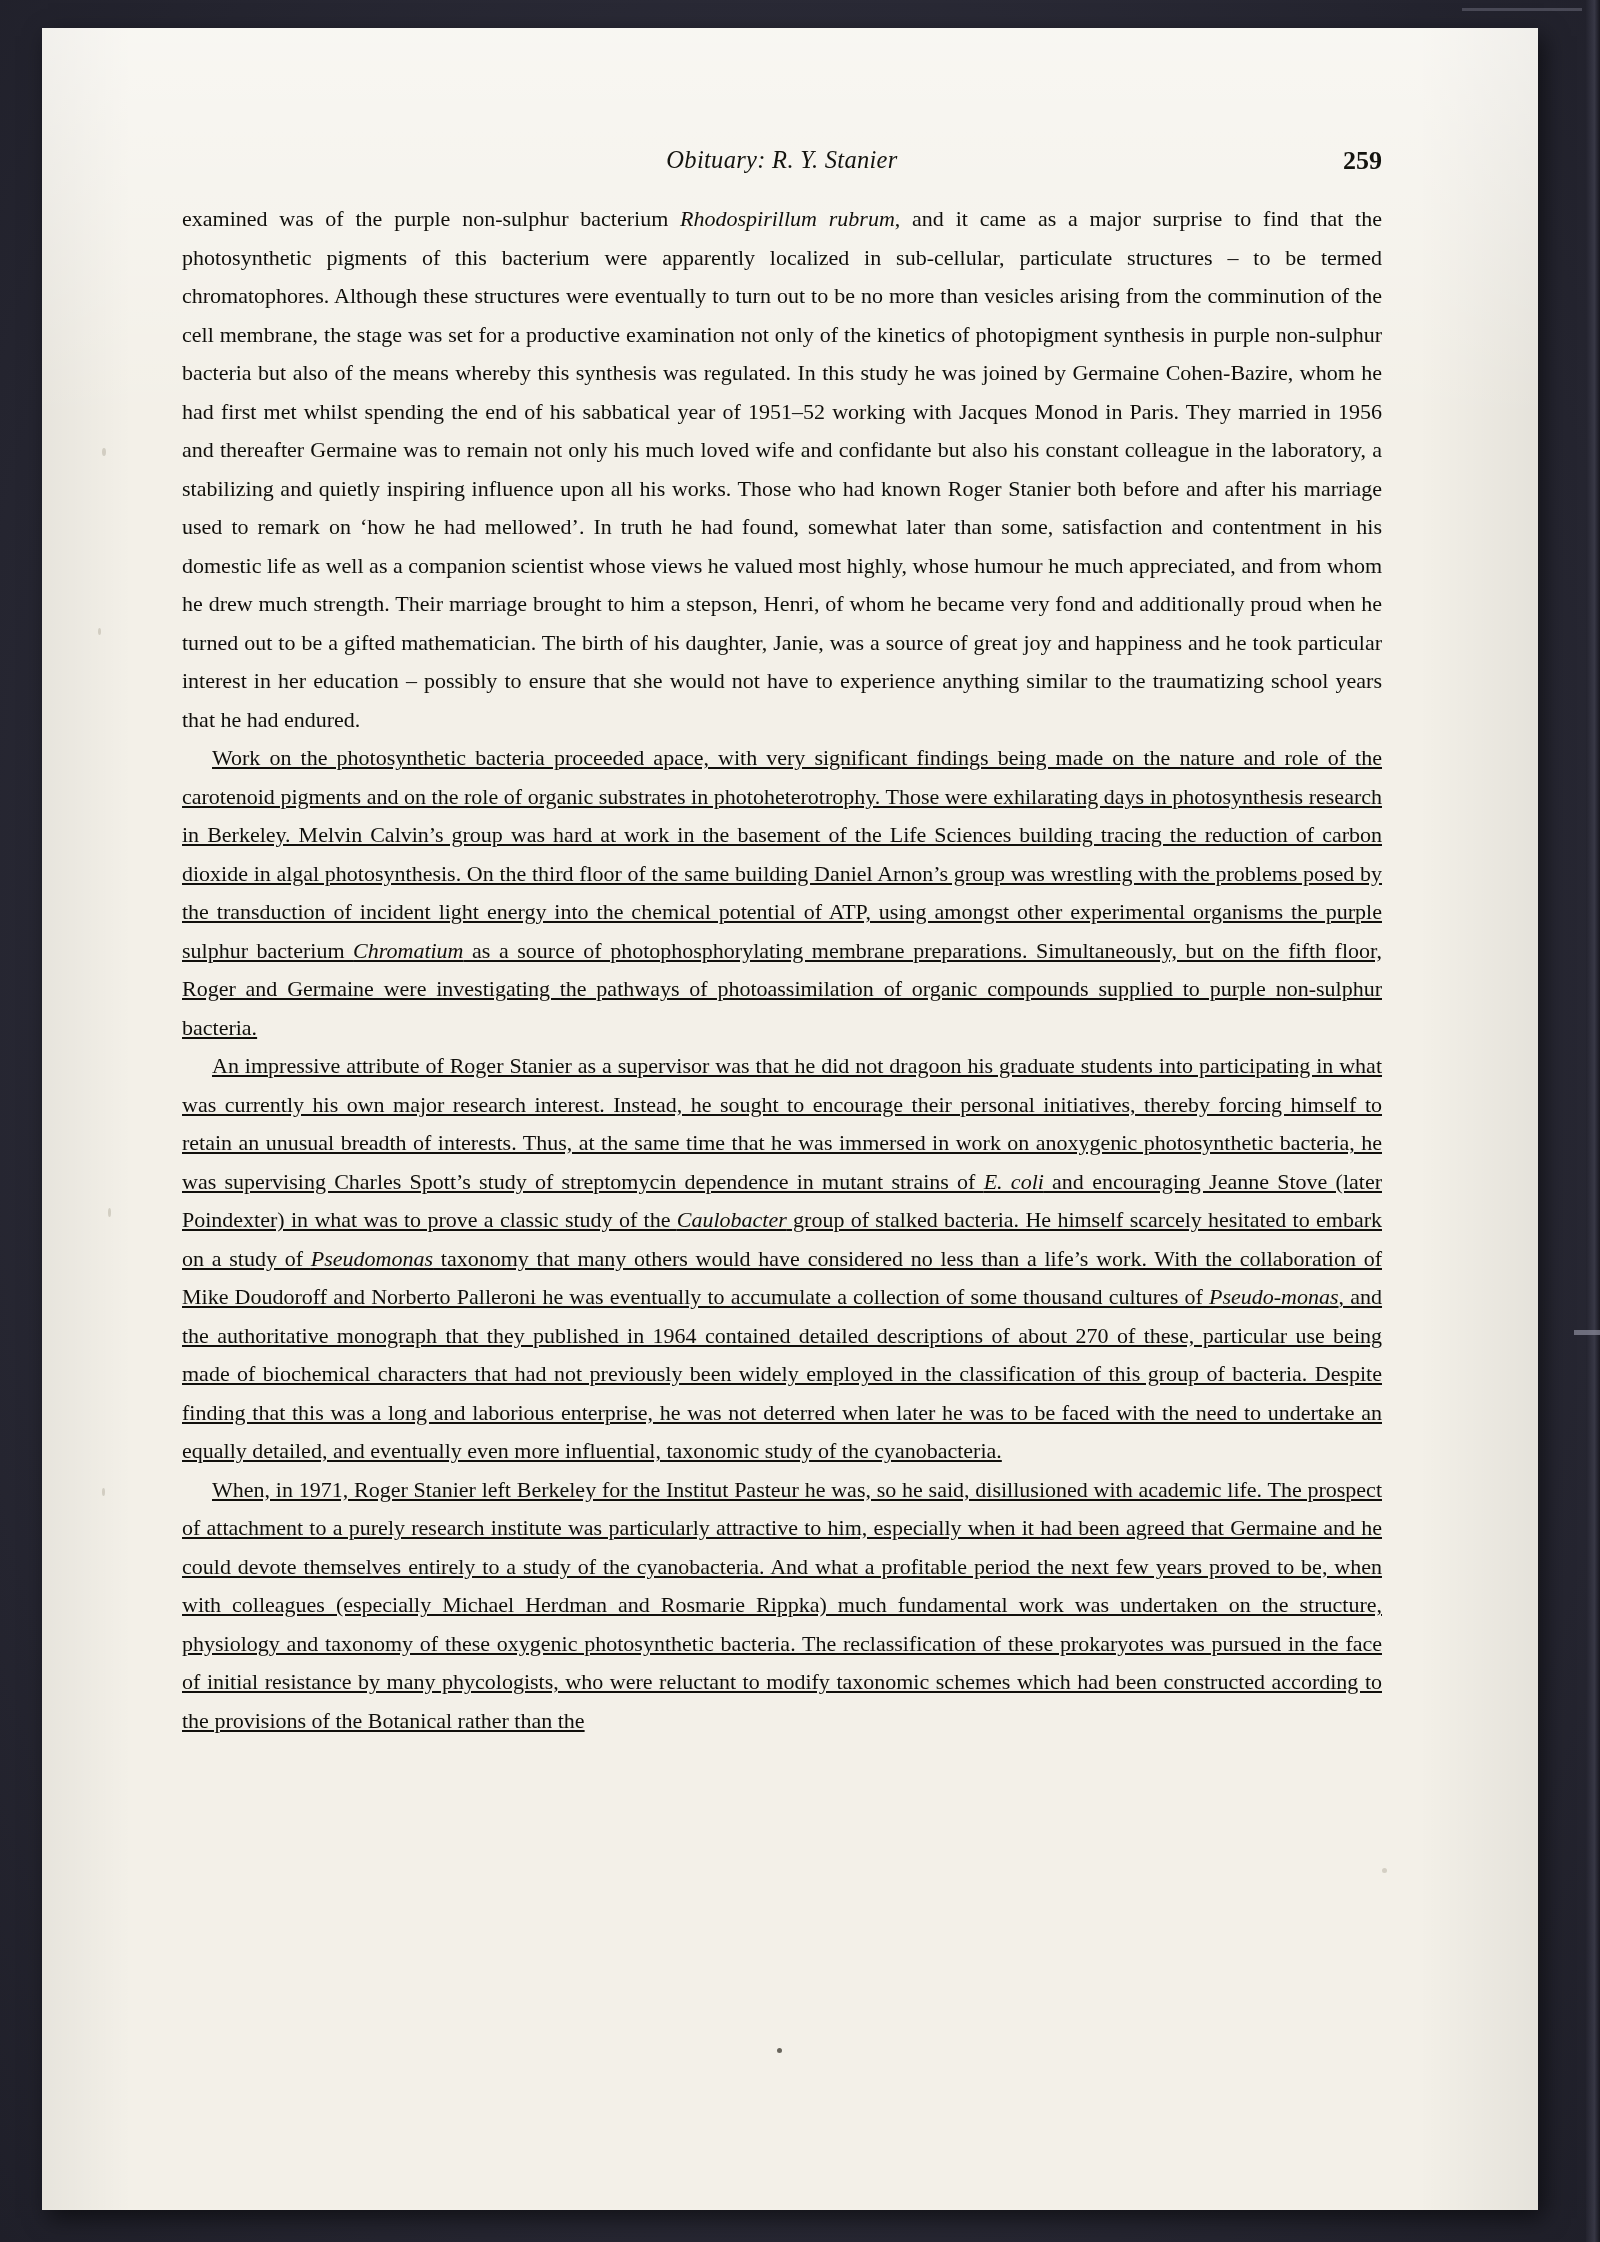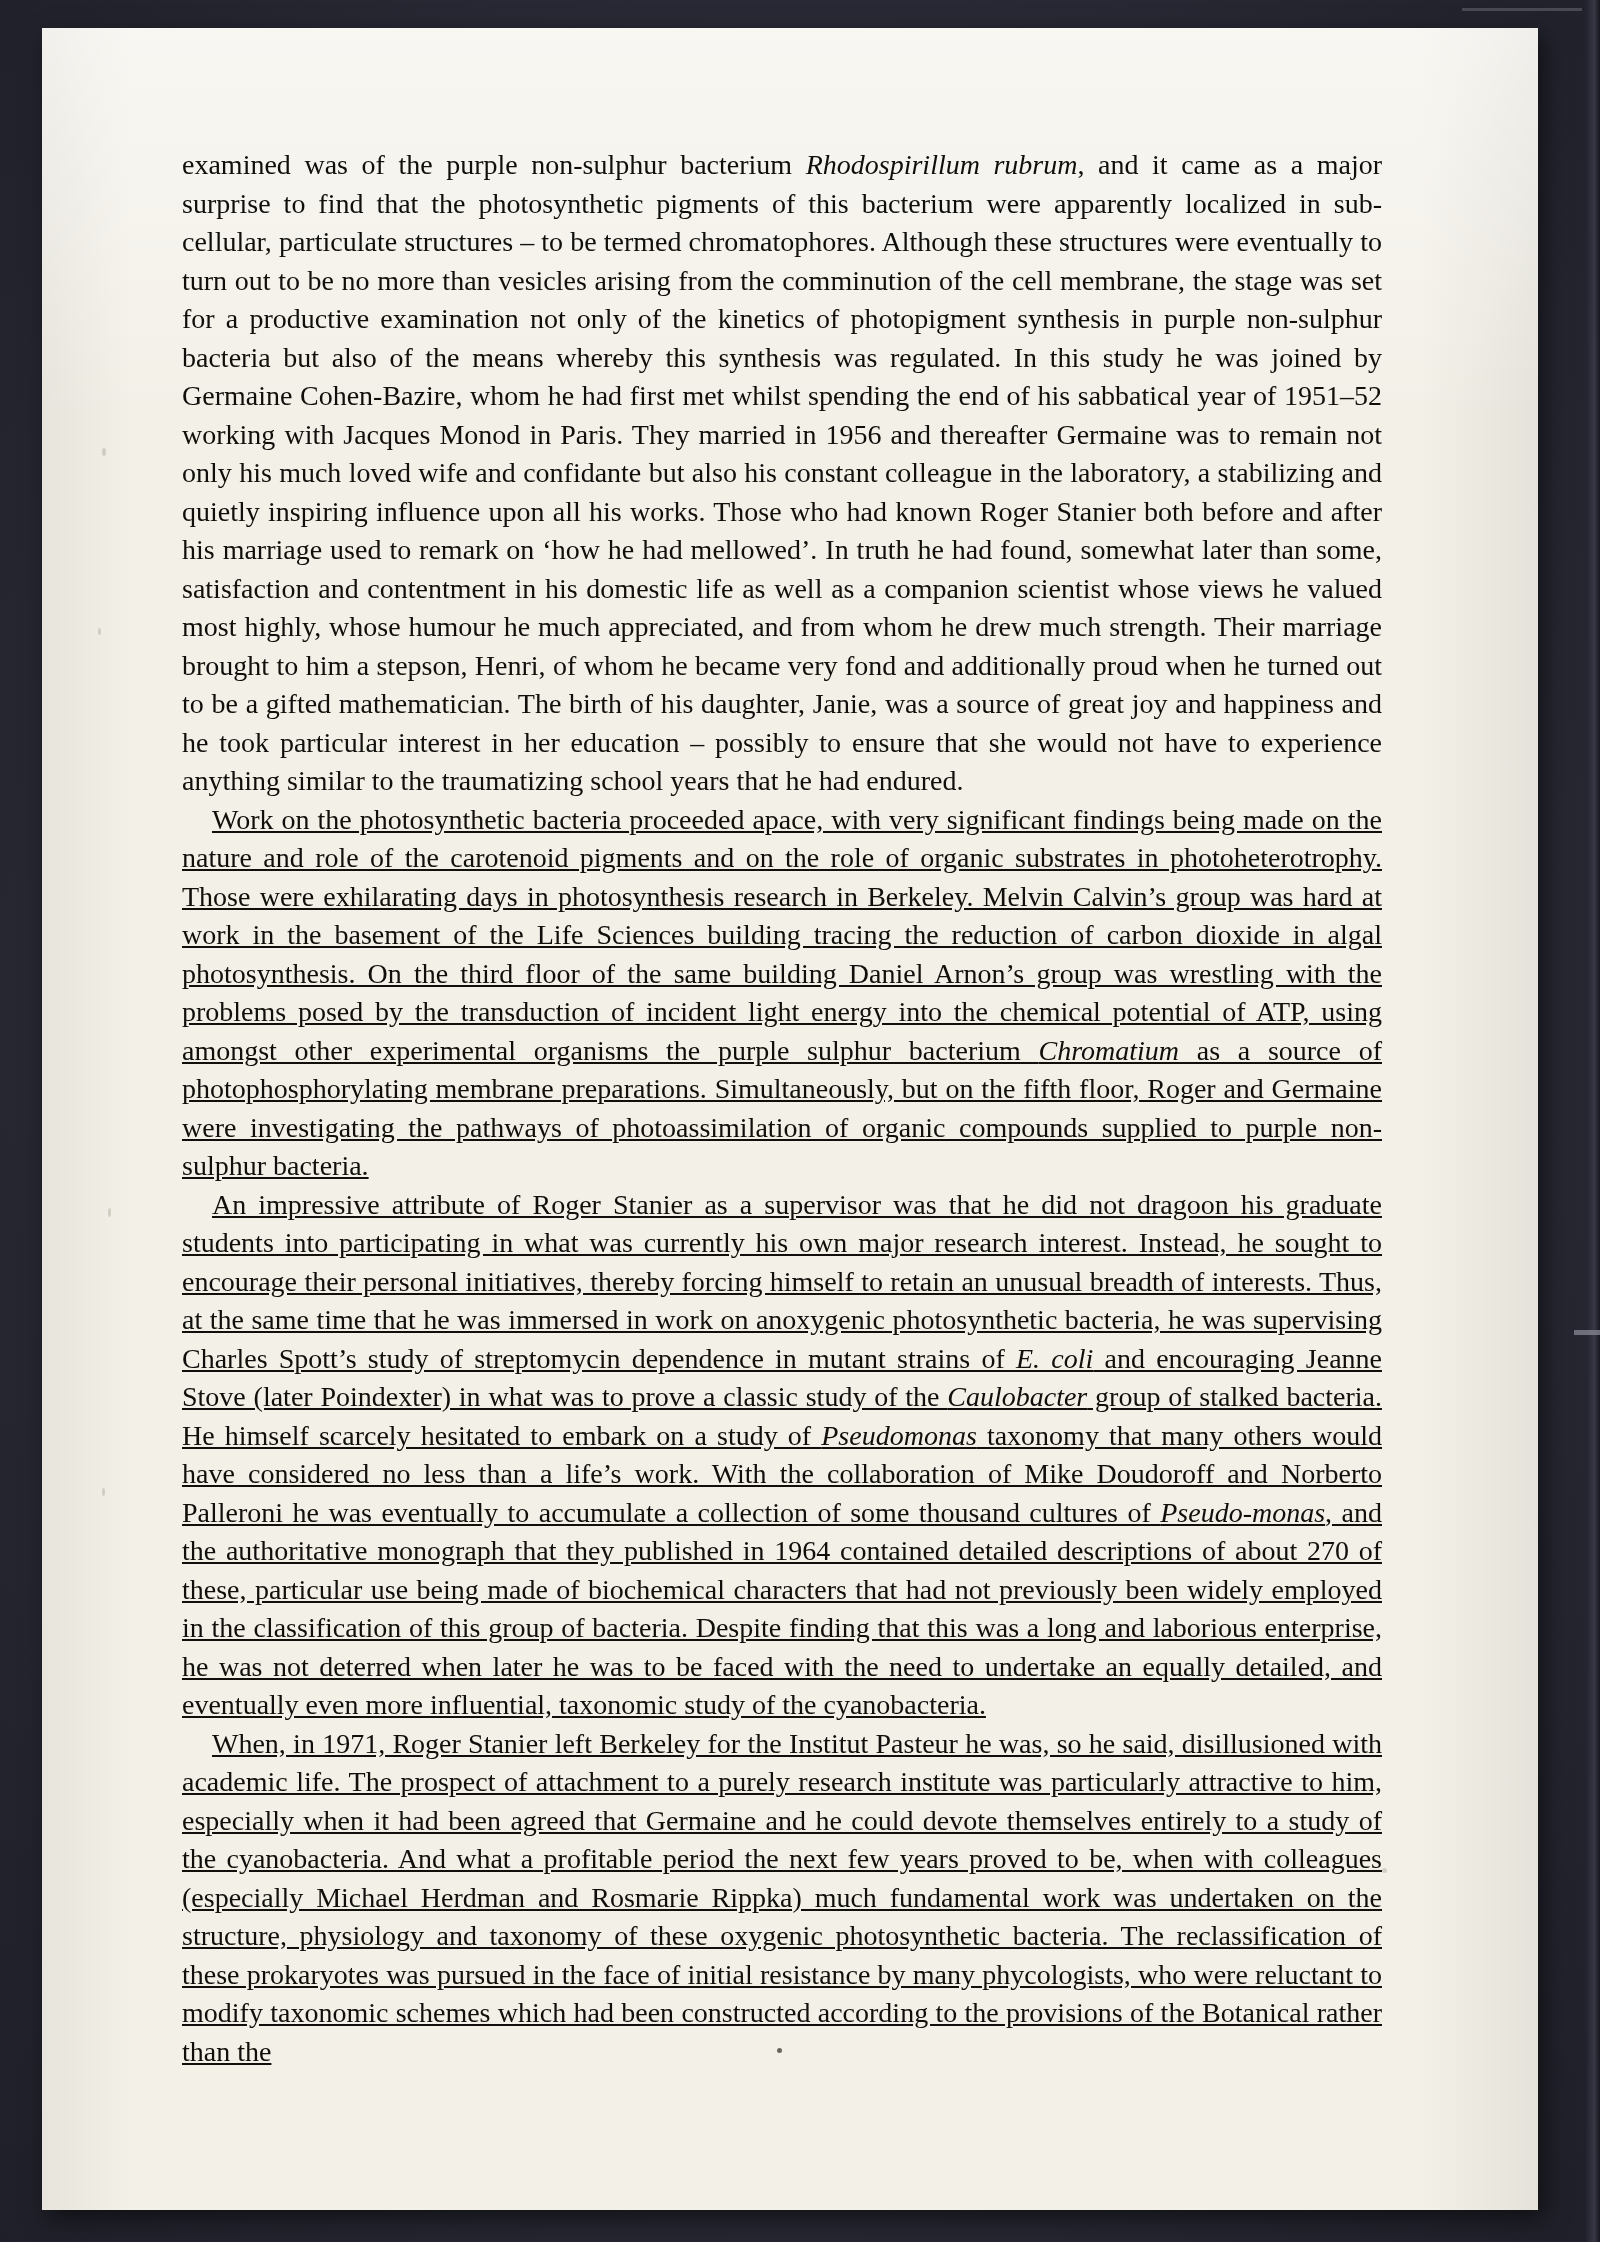--- a/index.html
+++ b/index.html
@@ -101,21 +101,21 @@
     position: absolute;
     right: 0;
     top: 0;
     font-size: 26px;
     font-weight: 700;
     color: #14140f;
   }
 
   p.para {
     margin: 0;
-    font-size: 28px;
+    font-size: 22px;
     line-height: 38.5px;
     text-align: justify;
     color: #100f0b;
     text-rendering: optimizeLegibility;
     hyphens: none;
   }
   p.para + p.para {
     text-indent: 30px;
     text-decoration: underline;
   }
@@ -147,20 +147,24 @@
   <div class="page-inner"></div>
 
   <span class="speckle" style="left:60px;top:420px;width:4px;height:8px;"></span>
   <span class="speckle" style="left:56px;top:600px;width:3px;height:7px;"></span>
   <span class="speckle" style="left:66px;top:1180px;width:3px;height:9px;"></span>
   <span class="speckle" style="left:60px;top:1460px;width:3px;height:8px;"></span>
   <span class="speckle" style="left:1340px;top:1840px;width:5px;height:5px;"></span>
 
   <div class="content">
 
+    <div class="runhead">
+      <div class="runhead-title">Obituary: R. Y. Stanier</div>
+      <div class="runhead-page">259</div>
+    </div>
 
     <p class="para first" id="p1"><span>examined was of the purple non-sulphur bacterium </span><i>Rhodospirillum rubrum</i><span>, and it came as a major surprise to find that the photosynthetic pigments of this bacterium were apparently localized in sub-cellular, particulate structures – to be termed chromatophores. Although these structures were eventually to turn out to be no more than vesicles arising from the comminution of the cell membrane, the stage was set for a productive examination not only of the kinetics of photopigment synthesis in purple non-sulphur bacteria but also of the means whereby this synthesis was regulated. In this study he was joined by Germaine Cohen-Bazire, whom he had first met whilst spending the end of his sabbatical year of 1951–52 working with Jacques Monod in Paris. They married in 1956 and thereafter Germaine was to remain not only his much loved wife and confidante but also his constant colleague in the laboratory, a stabilizing and quietly inspiring influence upon all his works. Those who had known Roger Stanier both before and after his marriage used to remark on ‘how he had mellowed’. In truth he had found, somewhat later than some, satisfaction and contentment in his domestic life as well as a companion scientist whose views he valued most highly, whose humour he much appreciated, and from whom he drew much strength. Their marriage brought to him a stepson, Henri, of whom he became very fond and additionally proud when he turned out to be a gifted mathematician. The birth of his daughter, Janie, was a source of great joy and happiness and he took particular interest in her education – possibly to ensure that she would not have to experience anything similar to the traumatizing school years that he had endured.</span></p>
     <p class="para" id="p2"><span>Work on the photosynthetic bacteria proceeded apace, with very significant findings being made on the nature and role of the carotenoid pigments and on the role of organic substrates in photoheterotrophy. Those were exhilarating days in photosynthesis research in Berkeley. Melvin Calvin’s group was hard at work in the basement of the Life Sciences building tracing the reduction of carbon dioxide in algal photosynthesis. On the third floor of the same building Daniel Arnon’s group was wrestling with the problems posed by the transduction of incident light energy into the chemical potential of ATP, using amongst other experimental organisms the purple sulphur bacterium </span><i>Chromatium</i><span> as a source of photophosphorylating membrane preparations. Simultaneously, but on the fifth floor, Roger and Germaine were investigating the pathways of photoassimilation of organic compounds supplied to purple non-sulphur bacteria.</span></p>
     <p class="para" id="p3"><span>An impressive attribute of Roger Stanier as a supervisor was that he did not dragoon his graduate students into participating in what was currently his own major research interest. Instead, he sought to encourage their personal initiatives, thereby forcing himself to retain an unusual breadth of interests. Thus, at the same time that he was immersed in work on anoxygenic photosynthetic bacteria, he was supervising Charles Spott’s study of streptomycin dependence in mutant strains of </span><i>E. coli</i><span> and encouraging Jeanne Stove (later Poindexter) in what was to prove a classic study of the </span><i>Caulobacter</i><span> group of stalked bacteria. He himself scarcely hesitated to embark on a study of </span><i>Pseudomonas</i><span> taxonomy that many others would have considered no less than a life’s work. With the collaboration of Mike Doudoroff and Norberto Palleroni he was eventually to accumulate a collection of some thousand cultures of </span><i>Pseudo-monas</i><span>, and the authoritative monograph that they published in 1964 contained detailed descriptions of about 270 of these, particular use being made of biochemical characters that had not previously been widely employed in the classification of this group of bacteria. Despite finding that this was a long and laborious enterprise, he was not deterred when later he was to be faced with the need to undertake an equally detailed, and eventually even more influential, taxonomic study of the cyanobacteria.</span></p>
     <p class="para" id="p4"><span>When, in 1971, Roger Stanier left Berkeley for the Institut Pasteur he was, so he said, disillusioned with academic life. The prospect of attachment to a purely research institute was particularly attractive to him, especially when it had been agreed that Germaine and he could devote themselves entirely to a study of the cyanobacteria. And what a profitable period the next few years proved to be, when with colleagues (especially Michael Herdman and Rosmarie Rippka) much fundamental work was undertaken on the structure, physiology and taxonomy of these oxygenic photosynthetic bacteria. The reclassification of these prokaryotes was pursued in the face of initial resistance by many phycologists, who were reluctant to modify taxonomic schemes which had been constructed according to the provisions of the Botanical rather than the</span></p>
 
   </div>
 
   <div class="footer-dot"></div>
 </div>

